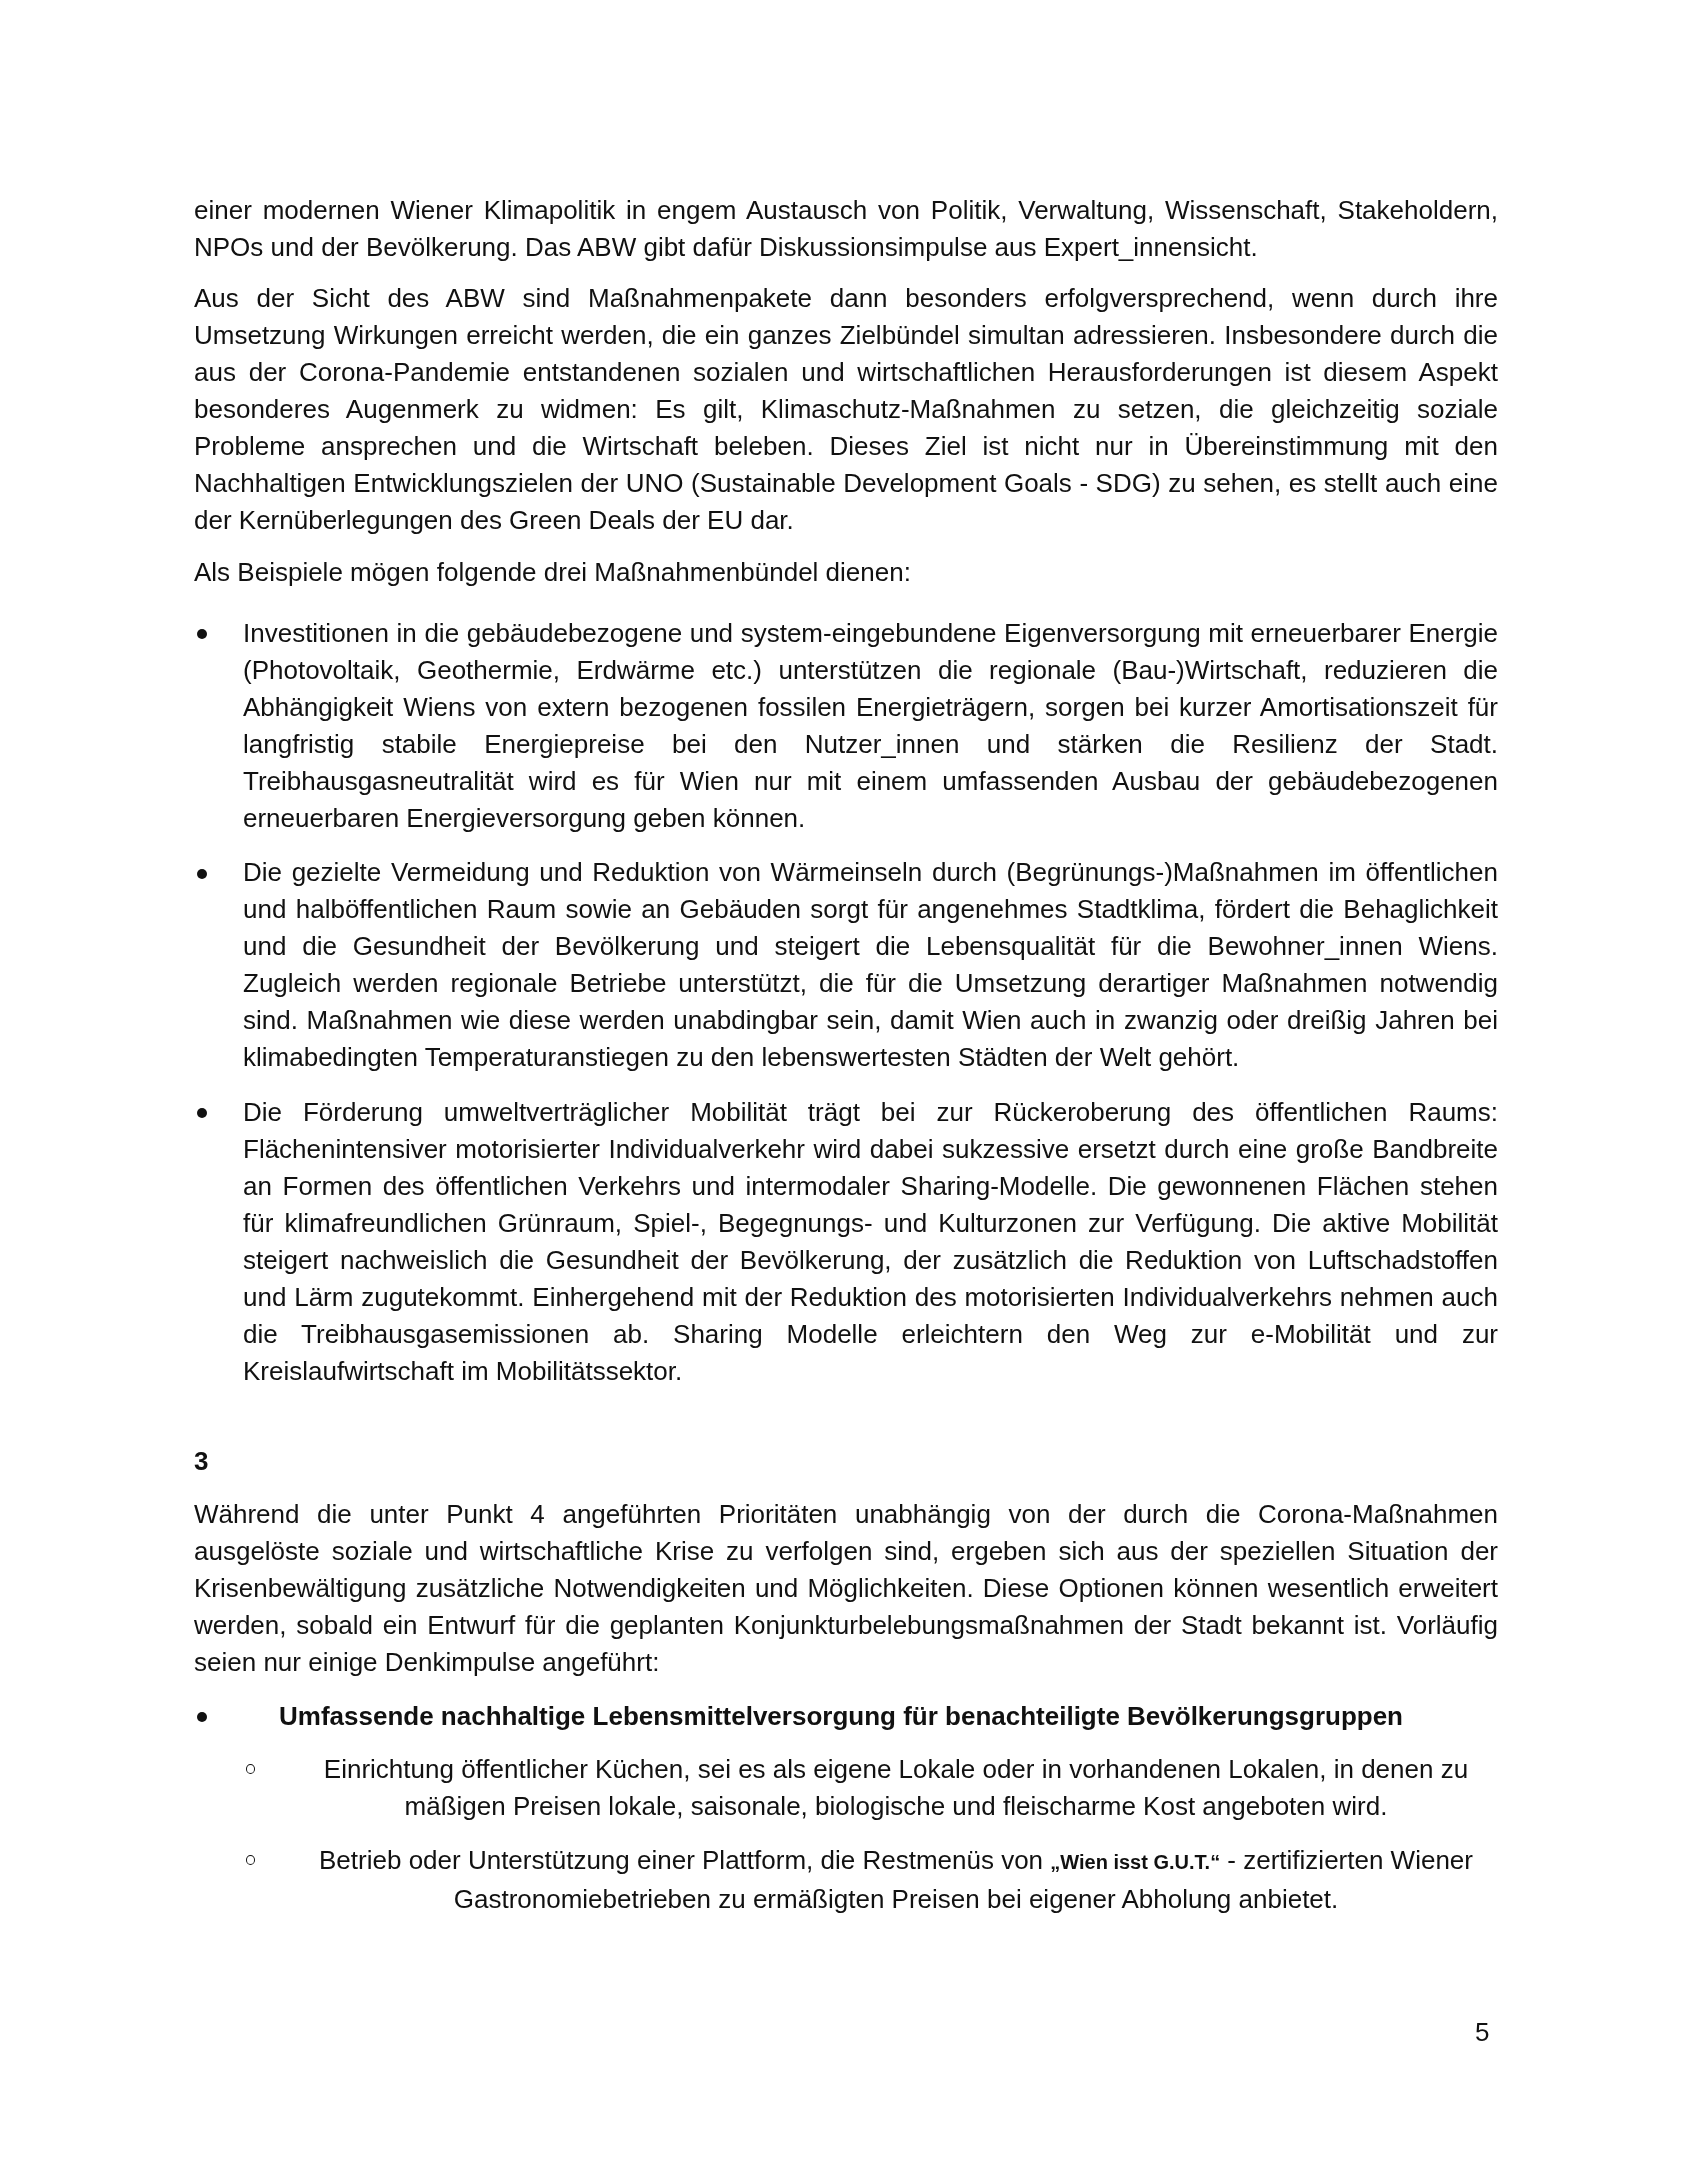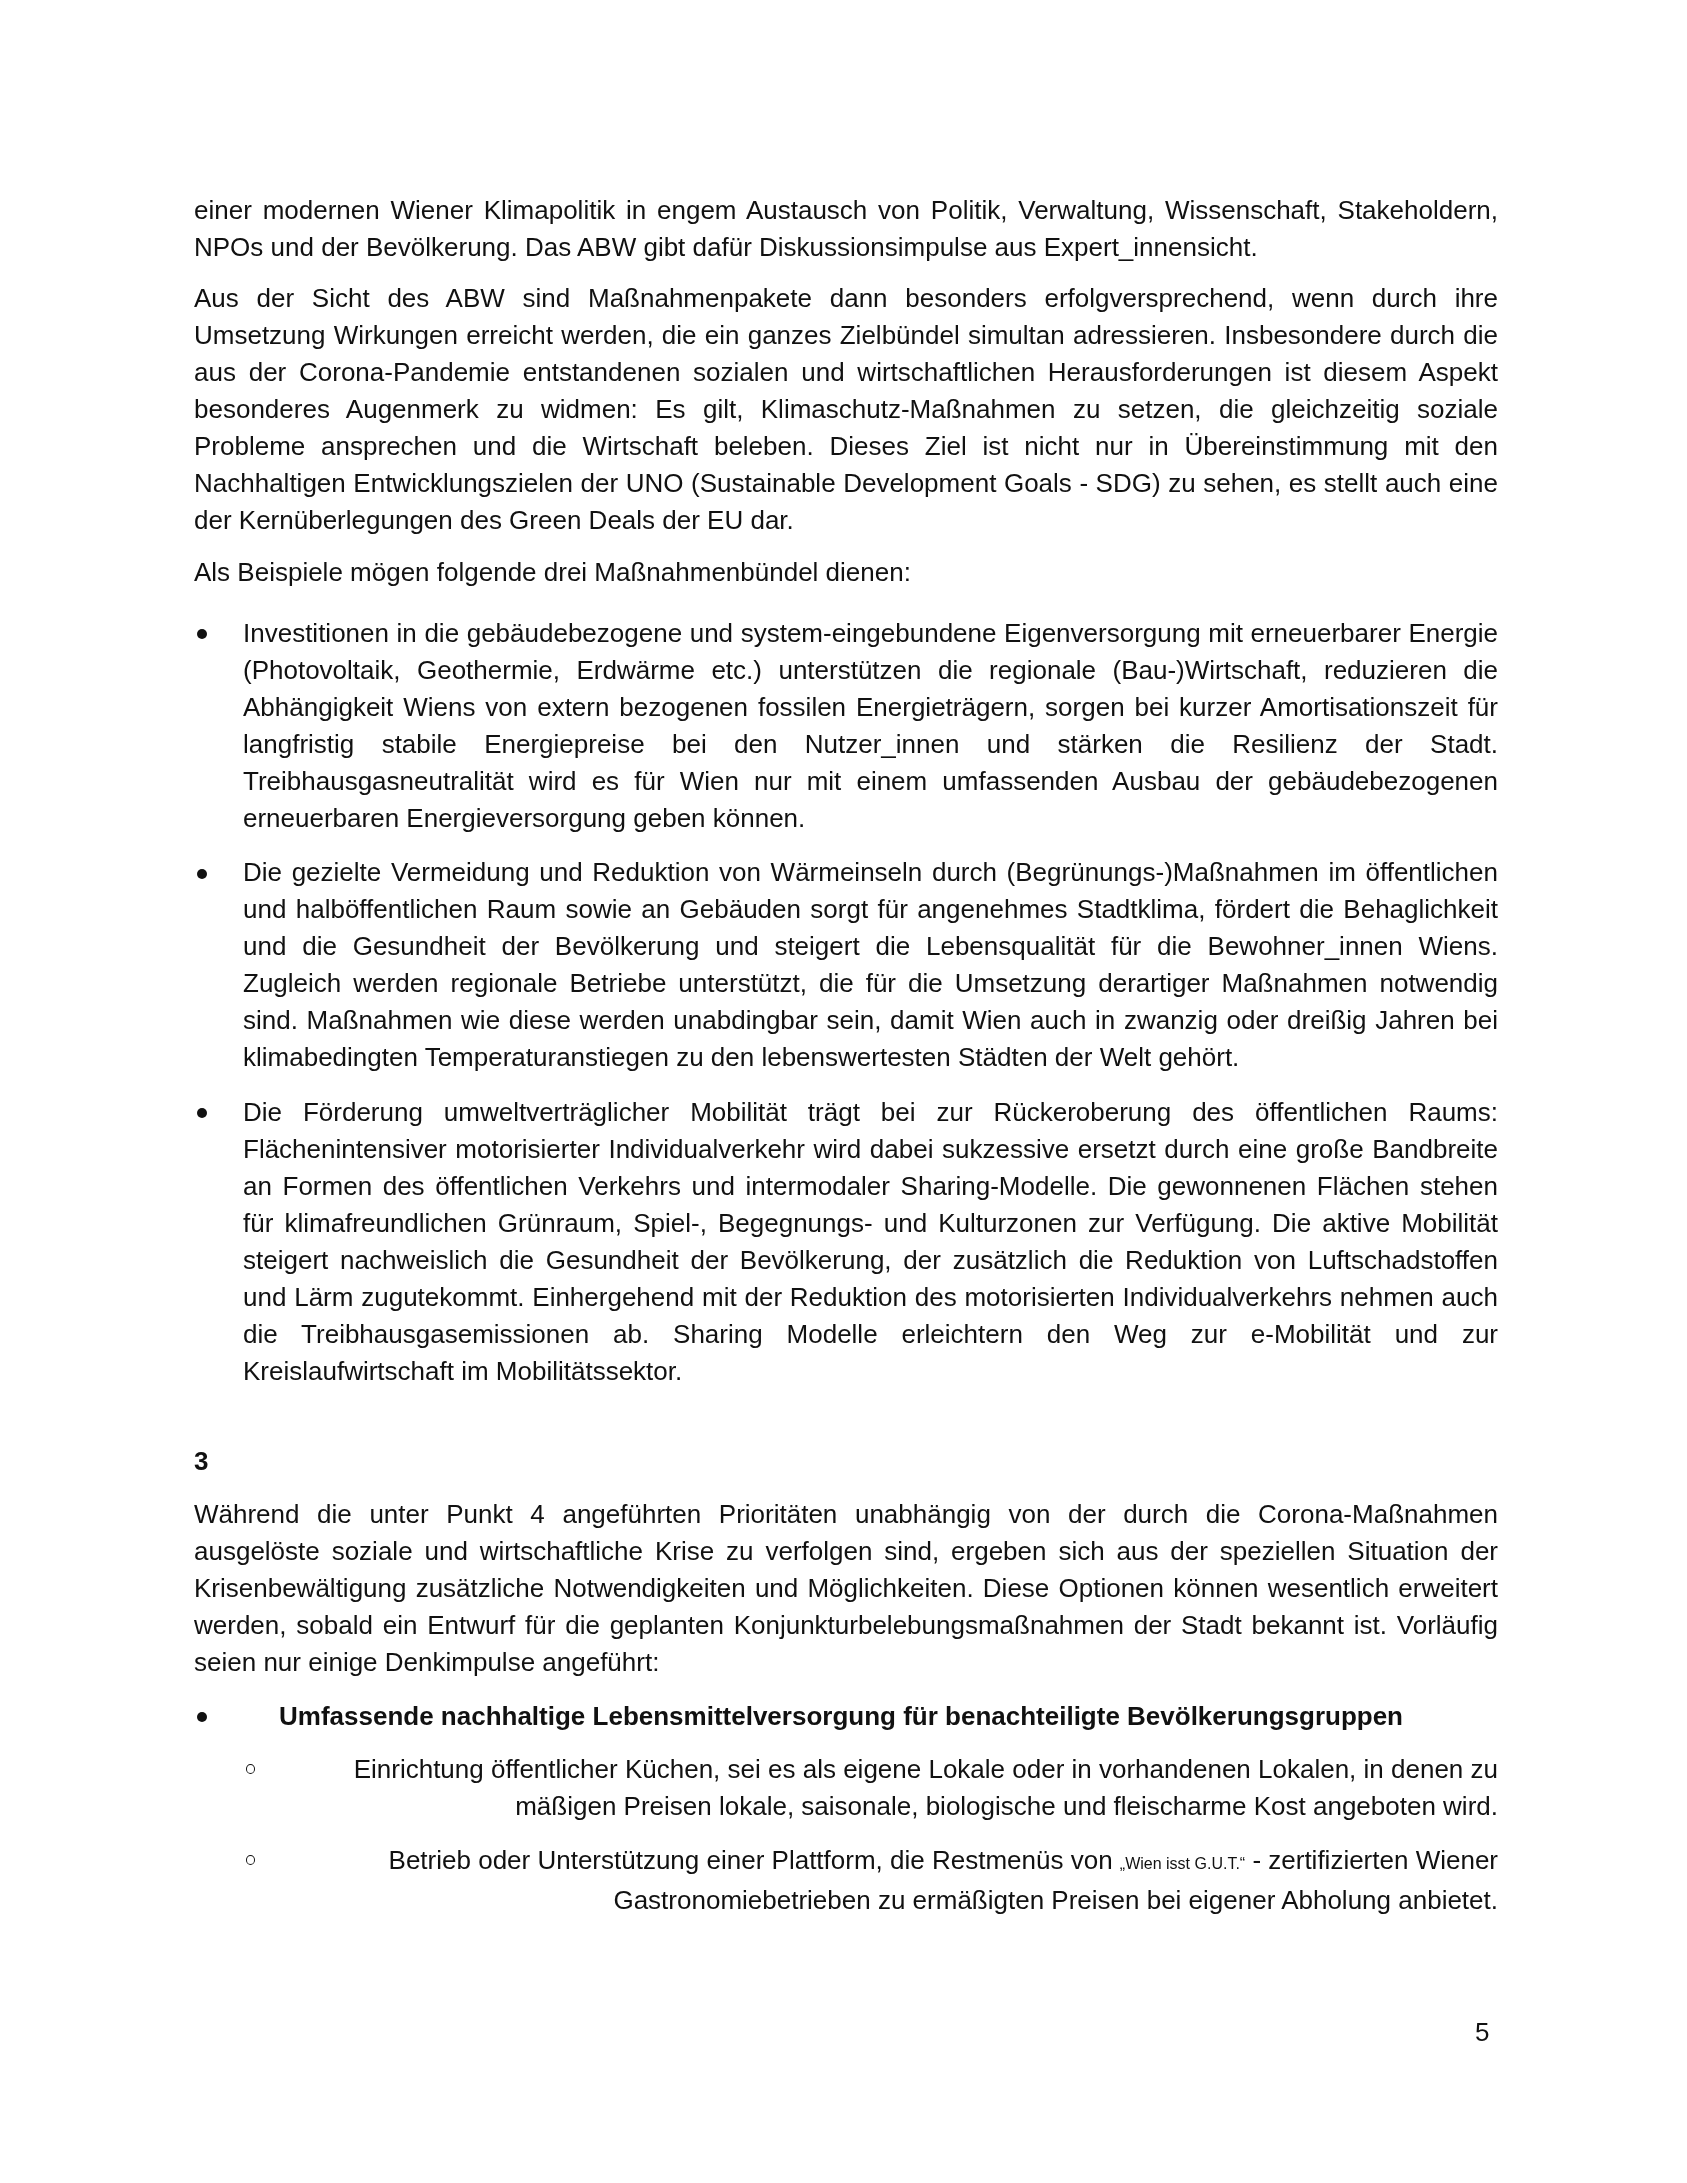--- a/index.html
+++ b/index.html
@@ -63,35 +63,35 @@
     list-style: none;
     padding: 0;
     margin: 16px 0 0 0;
   }
   ul.sub > li {
     position: relative;
     padding-left: 51px;
     margin-left: 0;
     font-size: 26px;
     line-height: 37px;
-    text-align: right;
+    text-align: center;
     font-weight: normal;
     margin-bottom: 17px;
   }
   .circle-dot {
     position: absolute;
     left: 2.5px;
     top: 13.5px;
     width: 9.3px;
     height: 10px;
     border: 1.7px solid #111111;
     border-radius: 50%;
     box-sizing: border-box;
   }
-  .small-quote { font-size: 16px; }
+  .small-quote { font-size: 20px; font-weight: bold; }
   .page-number {
     position: absolute;
     left: 1475px;
     top: 2015px;
     font-size: 26px;
     line-height: 34px;
   }
 </style>
 </head>
 <body>

